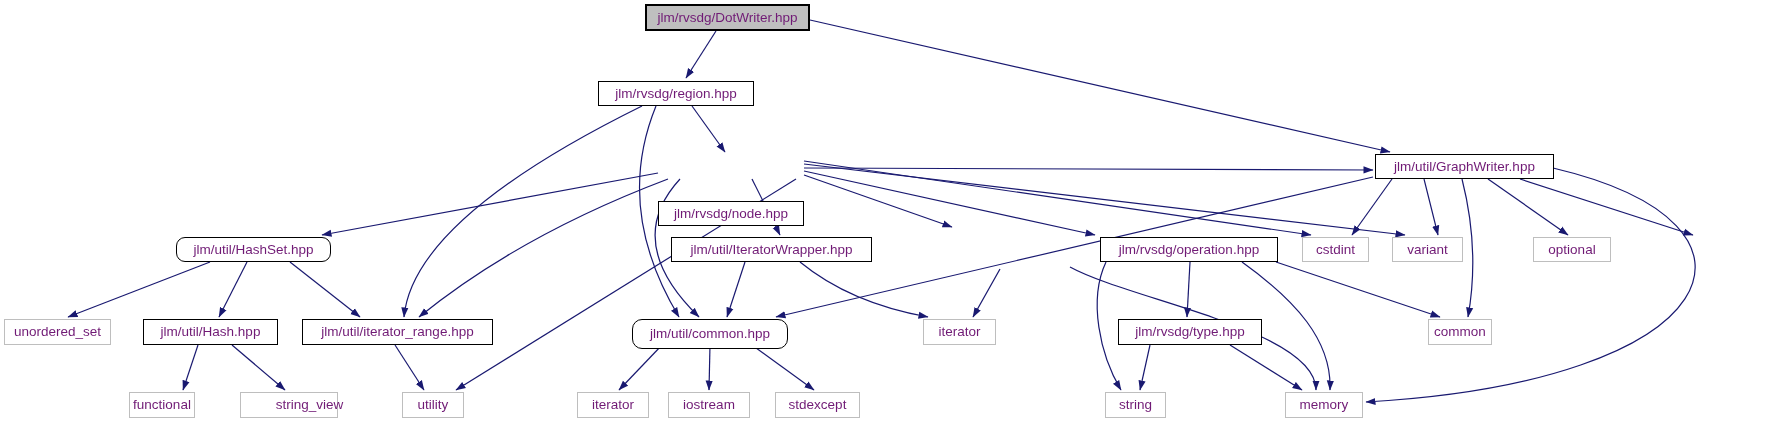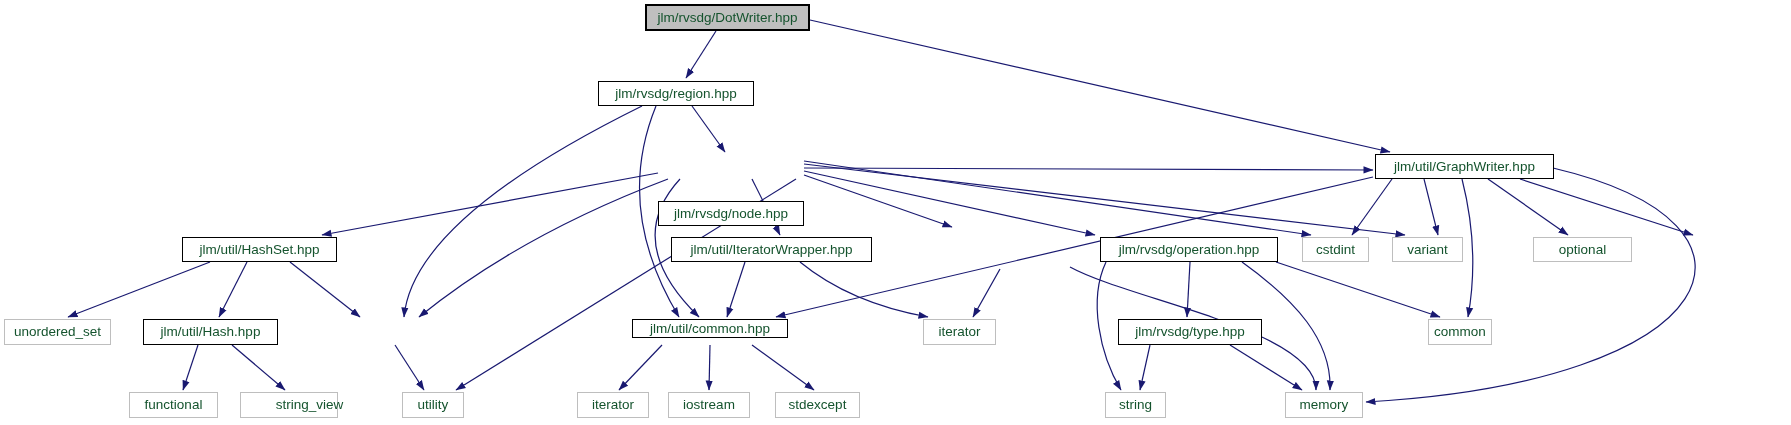--- a/index.html
+++ b/index.html
@@ -1,21 +1,21 @@
 <!DOCTYPE html>
 <html style="--edge-color: #191970; --root-fill: #bfbfbf; --project-border: #000000; --system-border: #bebebe;"><head>
 <meta charset="utf-8">
 <style>
   html,body{margin:0;padding:0;background:#ffffff;}
   #stage{position:relative;width:1791px;height:425px;background:#ffffff;overflow:hidden;
          font-family:"Liberation Sans","DejaVu Sans",sans-serif;}
   #edges{position:absolute;left:0;top:0;width:1791px;height:425px;}
   .gedge{fill:none;stroke:var(--edge-color,#191970);stroke-width:1.2px;}
   .gnode{position:absolute;display:flex;align-items:center;justify-content:center;
-         box-sizing:border-box;background:#ffffff;color:#14532d;
+         box-sizing:border-box;background:#ffffff;color:#701a75;
          font-size:13.5px;line-height:1.12;text-align:center;white-space:pre-line;
          z-index:2;}
   .gnode.project{border:1px solid var(--project-border,#000000);}
   .gnode.system{border:1px solid var(--system-border,#bebebe);}
   .gnode.root{border:2px solid var(--project-border,#000000);background:var(--root-fill,#bfbfbf);}
 </style>
 </head>
 <body>
 
 <div id="stage">
@@ -64,33 +64,34 @@
       <path d="M 1462 179 Q 1480 250 1468 317" class="gedge" marker-end="url(#arrow)"></path>
       <path d="M 1553 168 C 1795 225 1725 382 1366 402" class="gedge" marker-end="url(#arrow)"></path>
       <path d="M 662 345 L 619 390" class="gedge" marker-end="url(#arrow)"></path>
       <path d="M 710 345 L 709 390" class="gedge" marker-end="url(#arrow)"></path>
       <path d="M 752 345 L 814 390" class="gedge" marker-end="url(#arrow)"></path>
     </svg>
 <div class="gnode root" style="left: 645px; top: 4px; width: 165px; height: 27px;">jlm/rvsdg/DotWriter.hpp</div>
     <div class="gnode project" style="left: 598px; top: 81px; width: 156px; height: 25px;">jlm/rvsdg/region.hpp</div>
     <div class="gnode project" style="left: 658px; top: 154px; width: 146px; height: 25px; margin-top: 47px;">jlm/rvsdg/node.hpp</div>
     <div class="gnode project" style="left: 1375px; top: 154px; width: 179px; height: 25px;">jlm/util/GraphWriter.hpp</div>
-    <div class="gnode project" style="left: 182px; top: 237px; width: 155px; height: 25px;">jlm/util/HashSet.hpp</div>
+    <div class="gnode project" style="left: 176px; top: 237px; width: 155px; height: 25px; border-radius: 9px;">jlm/util/HashSet.hpp</div>
     <div class="gnode project" style="left: 671px; top: 237px; width: 201px; height: 25px;">jlm/util/IteratorWrapper.hpp</div>
     <div class="gnode project" style="left: 1100px; top: 237px; width: 178px; height: 25px;">jlm/rvsdg/operation.hpp</div>
     <div class="gnode system" style="left: 1302px; top: 237px; width: 67px; height: 25px;">cstdint</div>
     <div class="gnode system" style="left: 1392px; top: 237px; width: 71px; height: 25px;">variant</div>
-    <div class="gnode system" style="left: 1533px; top: 237px; width: 99px; height: 25px;">optional</div>
+    <div class="gnode system" style="left: 1533px; top: 237px; width: 78px; height: 25px;">optional</div>
     <div class="gnode system" style="left: 4px; top: 319px; width: 107px; height: 26px;">unordered_set</div>
     <div class="gnode project" style="left: 143px; top: 319px; width: 135px; height: 26px;">jlm/util/Hash.hpp</div>
-    <div class="gnode project" style="left: 632px; top: 319px; width: 156px; height: 19px;">jlm/util/common.hpp</div>
+    <div class="gnode project" style="left: 302px; top: 319px; width: 191px; height: 26px;">jlm/util/iterator_range.hpp</div>
+    <div class="gnode project" style="left: 632px; top: 319px; width: 156px; height: 30px; border-radius: 10px;">jlm/util/common.hpp</div>
     <div class="gnode system" style="left: 923px; top: 319px; width: 73px; height: 26px;">iterator</div>
     <div class="gnode project" style="left: 1118px; top: 319px; width: 144px; height: 26px;">jlm/rvsdg/type.hpp</div>
     <div class="gnode system" style="left: 1428px; top: 319px; width: 64px; height: 26px;">common</div>
-    <div class="gnode system" style="left: 129px; top: 392px; width: 89px; height: 26px;">functional</div>
+    <div class="gnode system" style="left: 129px; top: 392px; width: 66px; height: 26px;">functional</div>
     <div class="gnode system" style="left: 240px; top: 392px; width: 98px; height: 26px; padding-left: 41px;">string_view</div>
     <div class="gnode system" style="left: 402px; top: 392px; width: 62px; height: 26px;">utility</div>
     <div class="gnode system" style="left: 577px; top: 392px; width: 72px; height: 26px;">iterator</div>
     <div class="gnode system" style="left: 668px; top: 392px; width: 82px; height: 26px;">iostream</div>
     <div class="gnode system" style="left: 775px; top: 392px; width: 85px; height: 26px; text-align: center;">stdexcept</div>
     <div class="gnode system" style="left: 1105px; top: 392px; width: 61px; height: 26px;">string</div>
     <div class="gnode system" style="left: 1285px; top: 392px; width: 78px; height: 26px;">memory</div>
   </div>
 
 </body></html>

